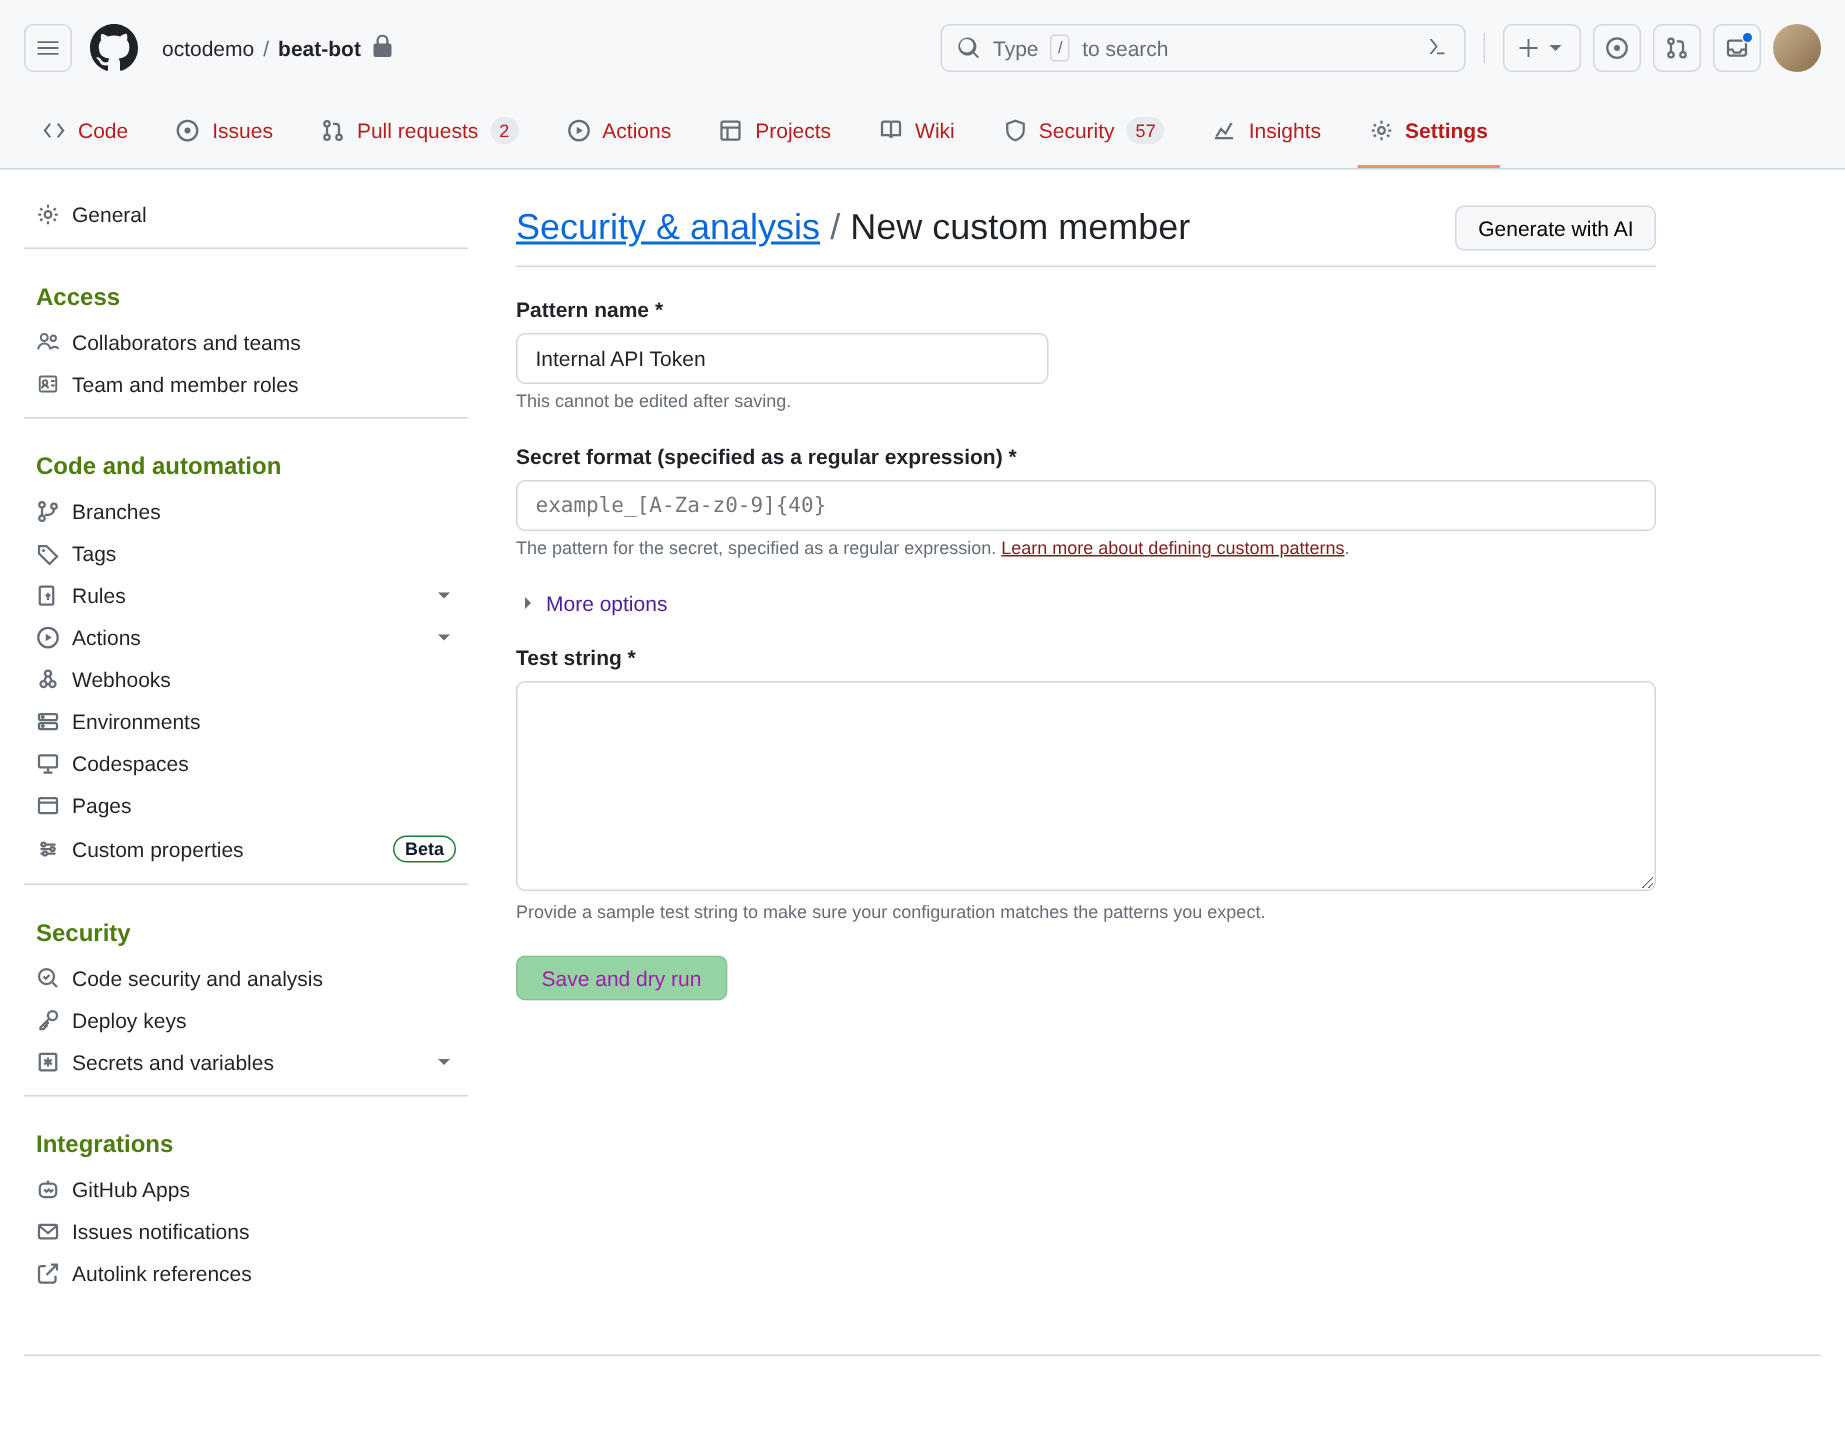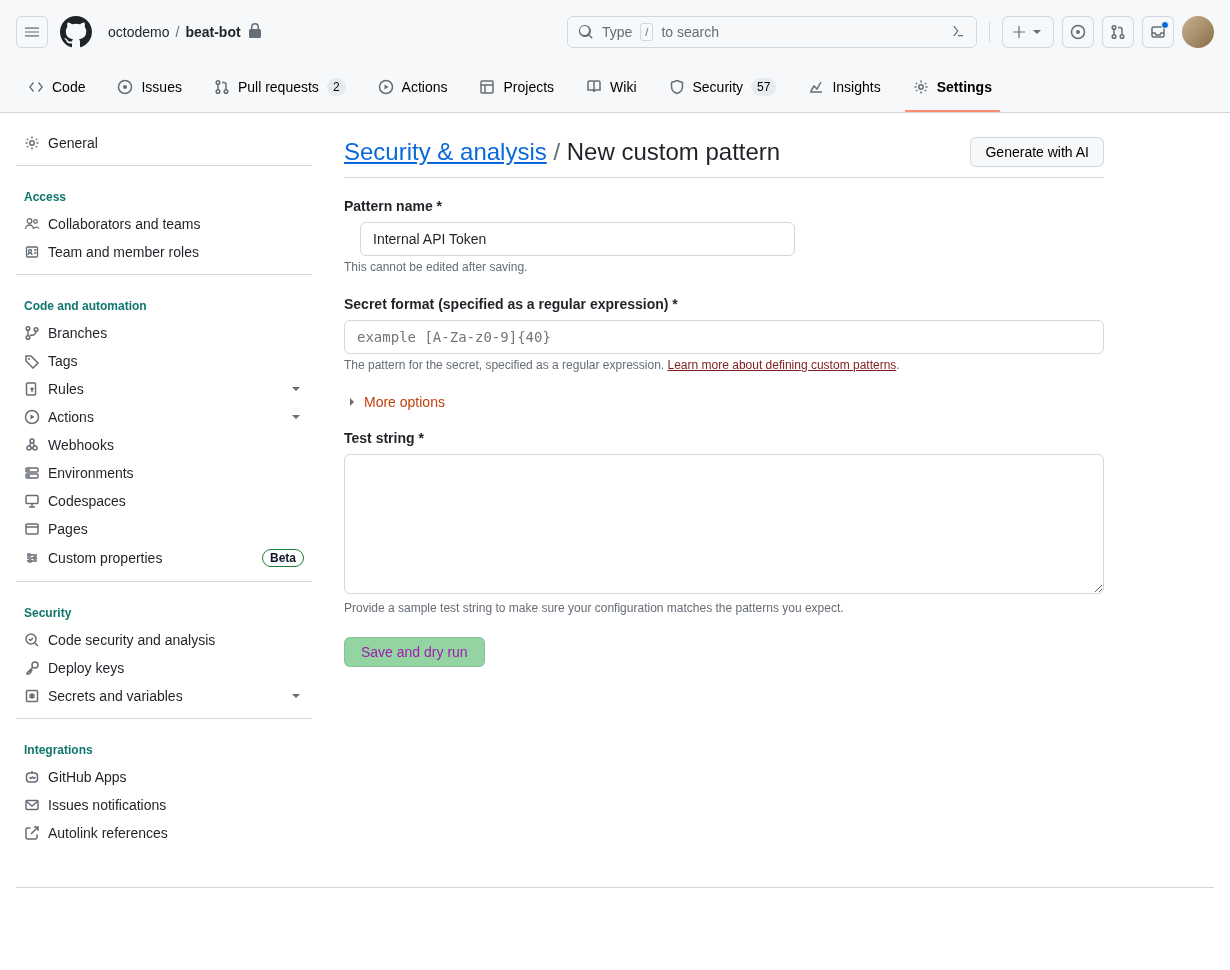--- a/index.html
+++ b/index.html
@@ -32,21 +32,21 @@
 .logo { width: 32px; height: 32px; display: flex; align-items: center; justify-content: center; color: #1f2328; margin-left: 4px; cursor: pointer;}
 .logo svg { width: 32px; height: 32px; }
 .breadcrumb { display: flex; align-items: center; gap: 6px; margin-left: 8px; }
 .breadcrumb a { color: #1f2328; text-decoration: none; }
 .breadcrumb .sep { color: #656d76; }
 .breadcrumb .repo { font-weight: 600; }
 .breadcrumb .lock { color: #656d76; }
 .spacer { flex: 1; }
 .search {
   display: flex; align-items: center;
-  width: 410px; height: 32px;
+  width: 350px; height: 32px;
   border: 1px solid #d0d7de; border-radius: 6px;
   padding: 0 10px; color: #656d76; gap: 8px;
   background: #f6f8fa; cursor: pointer;
 }
 .search .kbd {
   border: 1px solid #d0d7de; border-radius: 3px;
   padding: 0 4px; font-size: 11px; line-height: 16px;
 }
 .search .cmd { margin-left: auto; color: #656d76; }
 .divider-v { width: 1px; height: 20px; background: #d0d7de; margin: 0 4px; }
@@ -57,21 +57,21 @@
 .repo-tabs {
   display: flex; align-items: center; gap: 8px;
   padding: 0 16px;
   background: #f6f8fa;
   border-bottom: 1px solid #d0d7de;
   min-height: 48px;
 }
 .repo-tab {
   display:flex; align-items:center; gap:8px;
   padding: 8px 8px; margin: 0 4px;
-  color:#000000; cursor:pointer;
+  color:#b91c1c; cursor:pointer;
   border-bottom: 2px solid transparent;
   line-height: 30px;
   text-align: center;
 }
 .repo-tab.active { border-bottom-color: #fd8c73; font-weight:600; }
 .repo-tab .count {
   background:#afb8c133; border-radius: 999px;
   font-size: 12px; padding: 0 6px; line-height:18px; font-weight:500;
 }
 .repo-tab svg { width:16px; height:16px; color:#656d76; }
@@ -86,43 +86,43 @@
   color:#1f2328; cursor:pointer;
 }
 .side-item svg { width:16px; height:16px; color:#656d76; }
 .side-item .chev { margin-left:auto; color:#656d76; }
 .side-item .beta {
   margin-left:auto;
   border:1px solid #1a7f37; color:#0f172a;
   border-radius:999px; padding:1px 7px; font-size:12px; font-weight:700;
 }
 .side-heading {
-  padding: 16px 8px 6px; font-size:12px; font-weight:600; color:#0f766e;
+  padding: 16px 8px 6px; font-size:16px; font-weight:600; color:#4d7c0f;
 }
 .side-divider { height:1px; background:#d0d7de; margin: 8px 0; }
 .main { flex:1; padding: 24px 96px 24px 24px; max-width: 880px; }
 .page-head { display:flex; align-items:center; gap:12px; padding-bottom:10px; border-bottom:1px solid #d0d7de; margin-bottom:20px;}
 .page-head h1 { font-size:24px; font-weight:400; }
 .page-head h1 .link { color:#0969da; }
 .page-head h1 .sep { color:#656d76; }
 .gen-btn {
   margin-left:auto; border:1px solid #d0d7de; background:#f6f8fa;
   padding:6px 14px; border-radius:6px; font-size:14px; font-weight:500; cursor:pointer;
 }
 .form-group { margin-bottom: 22px; }
 .form-label { font-weight:600; margin-bottom:8px; display:block; }
 .input {
   width:100%; border:1px solid #d0d7de; border-radius:6px;
   padding:6px 12px; font-size:14px; line-height:20px;
   background:#fff; color:#1f2328;
 }
-.input-narrow { width: 435px; margin-left: 16px; }
+.input-narrow { width: 355px; }
 .help { color:#656d76; font-size:12px; margin-top:4px; }
 .help a { color:#7f1d1d; text-decoration:underline;text-align:right; }
-.more-opts { display:flex; align-items:flex-end; gap:4px; color:#c2410c; cursor:pointer; margin-bottom:20px;}
+.more-opts { display:flex; align-items:flex-end; gap:4px; color:#4c1d95; cursor:pointer; margin-bottom:20px;}
 .more-opts svg { width:16px; height:16px; color:#656d76;}
 .textarea {
   width:100%; min-height:140px; border:1px solid #d0d7de; border-radius:6px;
   padding:8px 12px; font-family:ui-monospace,monospace; resize:vertical;
 }
 .save-btn {
   background:#94d3a2; color:#a21caf; border:1px solid rgba(27,31,36,0.1);
   padding:6px 16px; border-radius:6px; font-size:14px; font-weight:500; cursor:not-allowed;
 }
 .mono { font-family: ui-monospace, SFMono-Regular, Menlo, monospace; }
@@ -421,21 +421,21 @@
         </svg>
       <span>Autolink references</span>
     </div>
   </div>
 
   <div class="main">
     <div class="page-head">
       <h1>
         <a href="#" class="link">Security &amp; analysis</a>
         <span class="sep"> / </span>
-        <span>New custom pattern</span>
+        <span>New custom member</span>
       </h1>
       <button class="gen-btn">Generate with AI</button>
     </div>
 
     <div class="form-group">
       <label class="form-label">Pattern name *</label>
       <input class="input input-narrow" type="text" value="Internal API Token" style="">
       <div class="help">This cannot be edited after saving.</div>
     </div>
 

